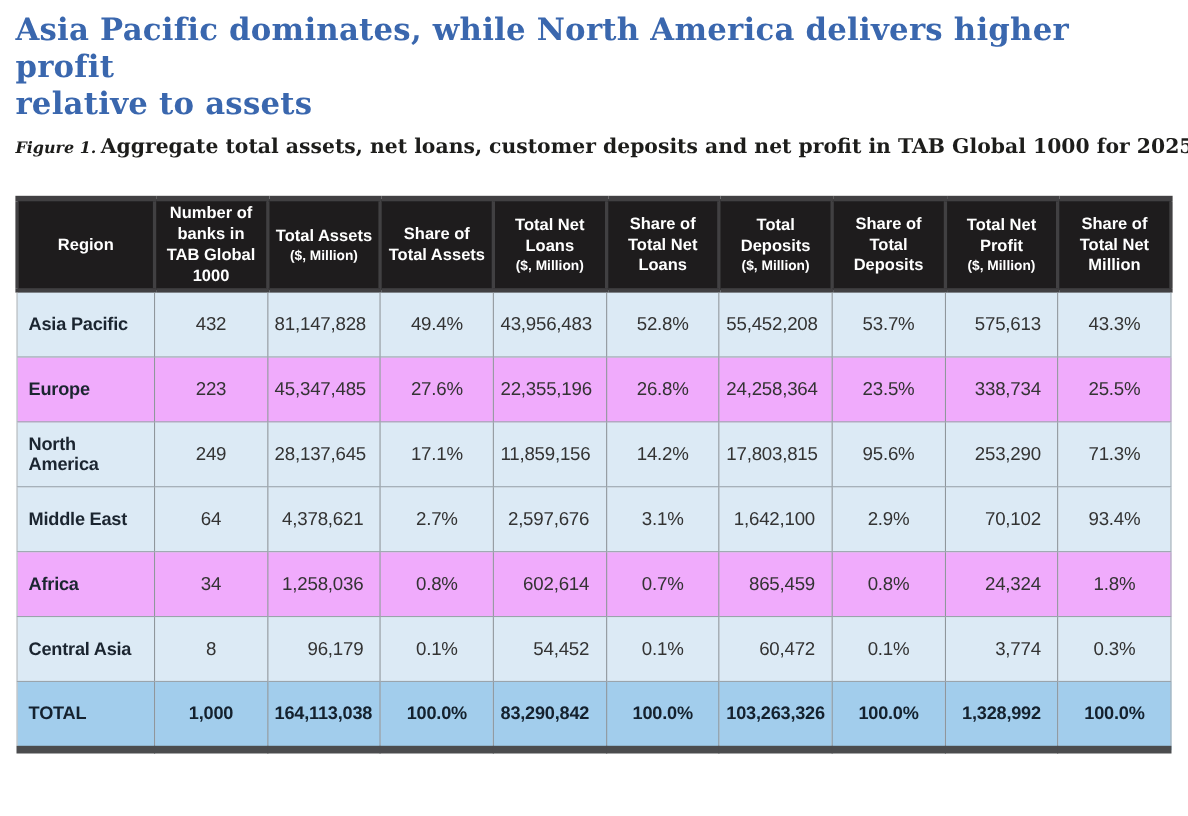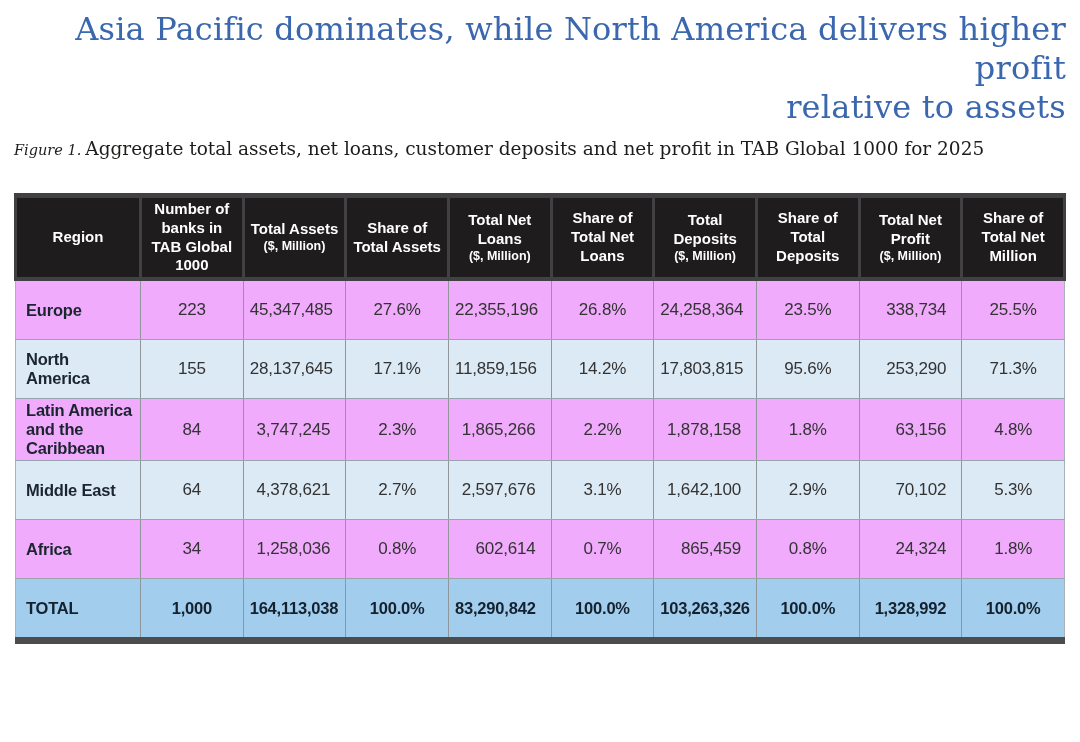--- a/index.html
+++ b/index.html
@@ -6,36 +6,36 @@
   body{
     width:1080px;height:742px;position:relative;overflow:hidden;
     font-family:"Liberation Sans", sans-serif;
     -webkit-font-smoothing:antialiased;
   }
   .page{padding:0 14px;}
 
   
   .title{
     font-family:"DejaVu Serif", serif;
-    font-weight:normal;
+    font-weight:bold;
     color:#3a67ae;
-    font-size:32px;
+    font-size:28px;
     line-height:1.22;
     letter-spacing:0.2px;
     margin:10px 0 0 0;
-    text-align:right;
   }
 
   
   .caption{
     font-family:"DejaVu Serif", serif;
     color:#1d1d1b;
     font-size:18.5px;
     margin-top:11px;
     white-space:nowrap;
+    font-weight:bold;
   }
   .caption .fig{
     font-style:italic;
     font-size:14.5px;
     margin-right:4px;
   }
 
   
   .tbl-wrap{margin-top:34px;}
   table{
@@ -124,80 +124,92 @@
           <th><span>Share of Total Assets</span></th>
           <th><span>Total Net Loans</span><span class="sub">($, Million)</span></th>
           <th><span>Share of Total Net Loans</span></th>
           <th><span>Total Deposits</span><span class="sub">($, Million)</span></th>
           <th><span>Share of Total Deposits</span></th>
           <th><span>Total Net Profit</span><span class="sub">($, Million)</span></th>
           <th><span>Share of Total Net Million</span></th>
         </tr>
       </thead>
       <tbody>
+        <tr class="r-blue">
+          <td class="c-region">Asia Pacific</td>
+          <td class="c-center">432</td>
+          <td class="c-right">81,147,828</td>
+          <td class="c-center">49.4%</td>
+          <td class="c-right">43,956,483</td>
+          <td class="c-center">52.8%</td>
+          <td class="c-right">55,452,208</td>
+          <td class="c-center">53.7%</td>
+          <td class="c-right">575,613</td>
+          <td class="c-center">43.3%</td>
+        </tr>
         <tr class="r-white">
           <td class="c-region">Europe</td>
           <td class="c-center">223</td>
           <td class="c-right">45,347,485</td>
           <td class="c-center">27.6%</td>
           <td class="c-right">22,355,196</td>
           <td class="c-center">26.8%</td>
           <td class="c-right">24,258,364</td>
           <td class="c-center">23.5%</td>
           <td class="c-right">338,734</td>
           <td class="c-center">25.5%</td>
         </tr>
         <tr class="r-blue">
           <td class="c-region">North America</td>
-          <td class="c-center">155</td>
+          <td class="c-center">249</td>
           <td class="c-right">28,137,645</td>
           <td class="c-center">17.1%</td>
           <td class="c-right">11,859,156</td>
           <td class="c-center">14.2%</td>
           <td class="c-right">17,803,815</td>
           <td class="c-center">95.6%</td>
           <td class="c-right">253,290</td>
           <td class="c-center">71.3%</td>
-        </tr>
-        <tr class="r-white">
-          <td class="c-region">Latin America and the Caribbean</td>
-          <td class="c-center">84</td>
-          <td class="c-right">3,747,245</td>
-          <td class="c-center">2.3%</td>
-          <td class="c-right">1,865,266</td>
-          <td class="c-center">2.2%</td>
-          <td class="c-right">1,878,158</td>
-          <td class="c-center">1.8%</td>
-          <td class="c-right">63,156</td>
-          <td class="c-center">4.8%</td>
         </tr>
         <tr class="r-blue">
           <td class="c-region">Middle East</td>
           <td class="c-center">64</td>
           <td class="c-right">4,378,621</td>
           <td class="c-center">2.7%</td>
           <td class="c-right">2,597,676</td>
           <td class="c-center">3.1%</td>
           <td class="c-right">1,642,100</td>
           <td class="c-center">2.9%</td>
           <td class="c-right">70,102</td>
-          <td class="c-center">5.3%</td>
+          <td class="c-center">93.4%</td>
         </tr>
         <tr class="r-white">
           <td class="c-region">Africa</td>
           <td class="c-center">34</td>
           <td class="c-right">1,258,036</td>
           <td class="c-center">0.8%</td>
           <td class="c-right">602,614</td>
           <td class="c-center">0.7%</td>
           <td class="c-right">865,459</td>
           <td class="c-center">0.8%</td>
           <td class="c-right">24,324</td>
           <td class="c-center">1.8%</td>
         </tr>
+        <tr class="r-blue">
+          <td class="c-region">Central Asia</td>
+          <td class="c-center">8</td>
+          <td class="c-right">96,179</td>
+          <td class="c-center">0.1%</td>
+          <td class="c-right">54,452</td>
+          <td class="c-center">0.1%</td>
+          <td class="c-right">60,472</td>
+          <td class="c-center">0.1%</td>
+          <td class="c-right">3,774</td>
+          <td class="c-center">0.3%</td>
+        </tr>
         <tr class="r-total">
           <td class="c-region">TOTAL</td>
           <td class="c-center">1,000</td>
           <td class="c-right">164,113,038</td>
           <td class="c-center">100.0%</td>
           <td class="c-right">83,290,842</td>
           <td class="c-center">100.0%</td>
           <td class="c-right">103,263,326</td>
           <td class="c-center">100.0%</td>
           <td class="c-right">1,328,992</td>

